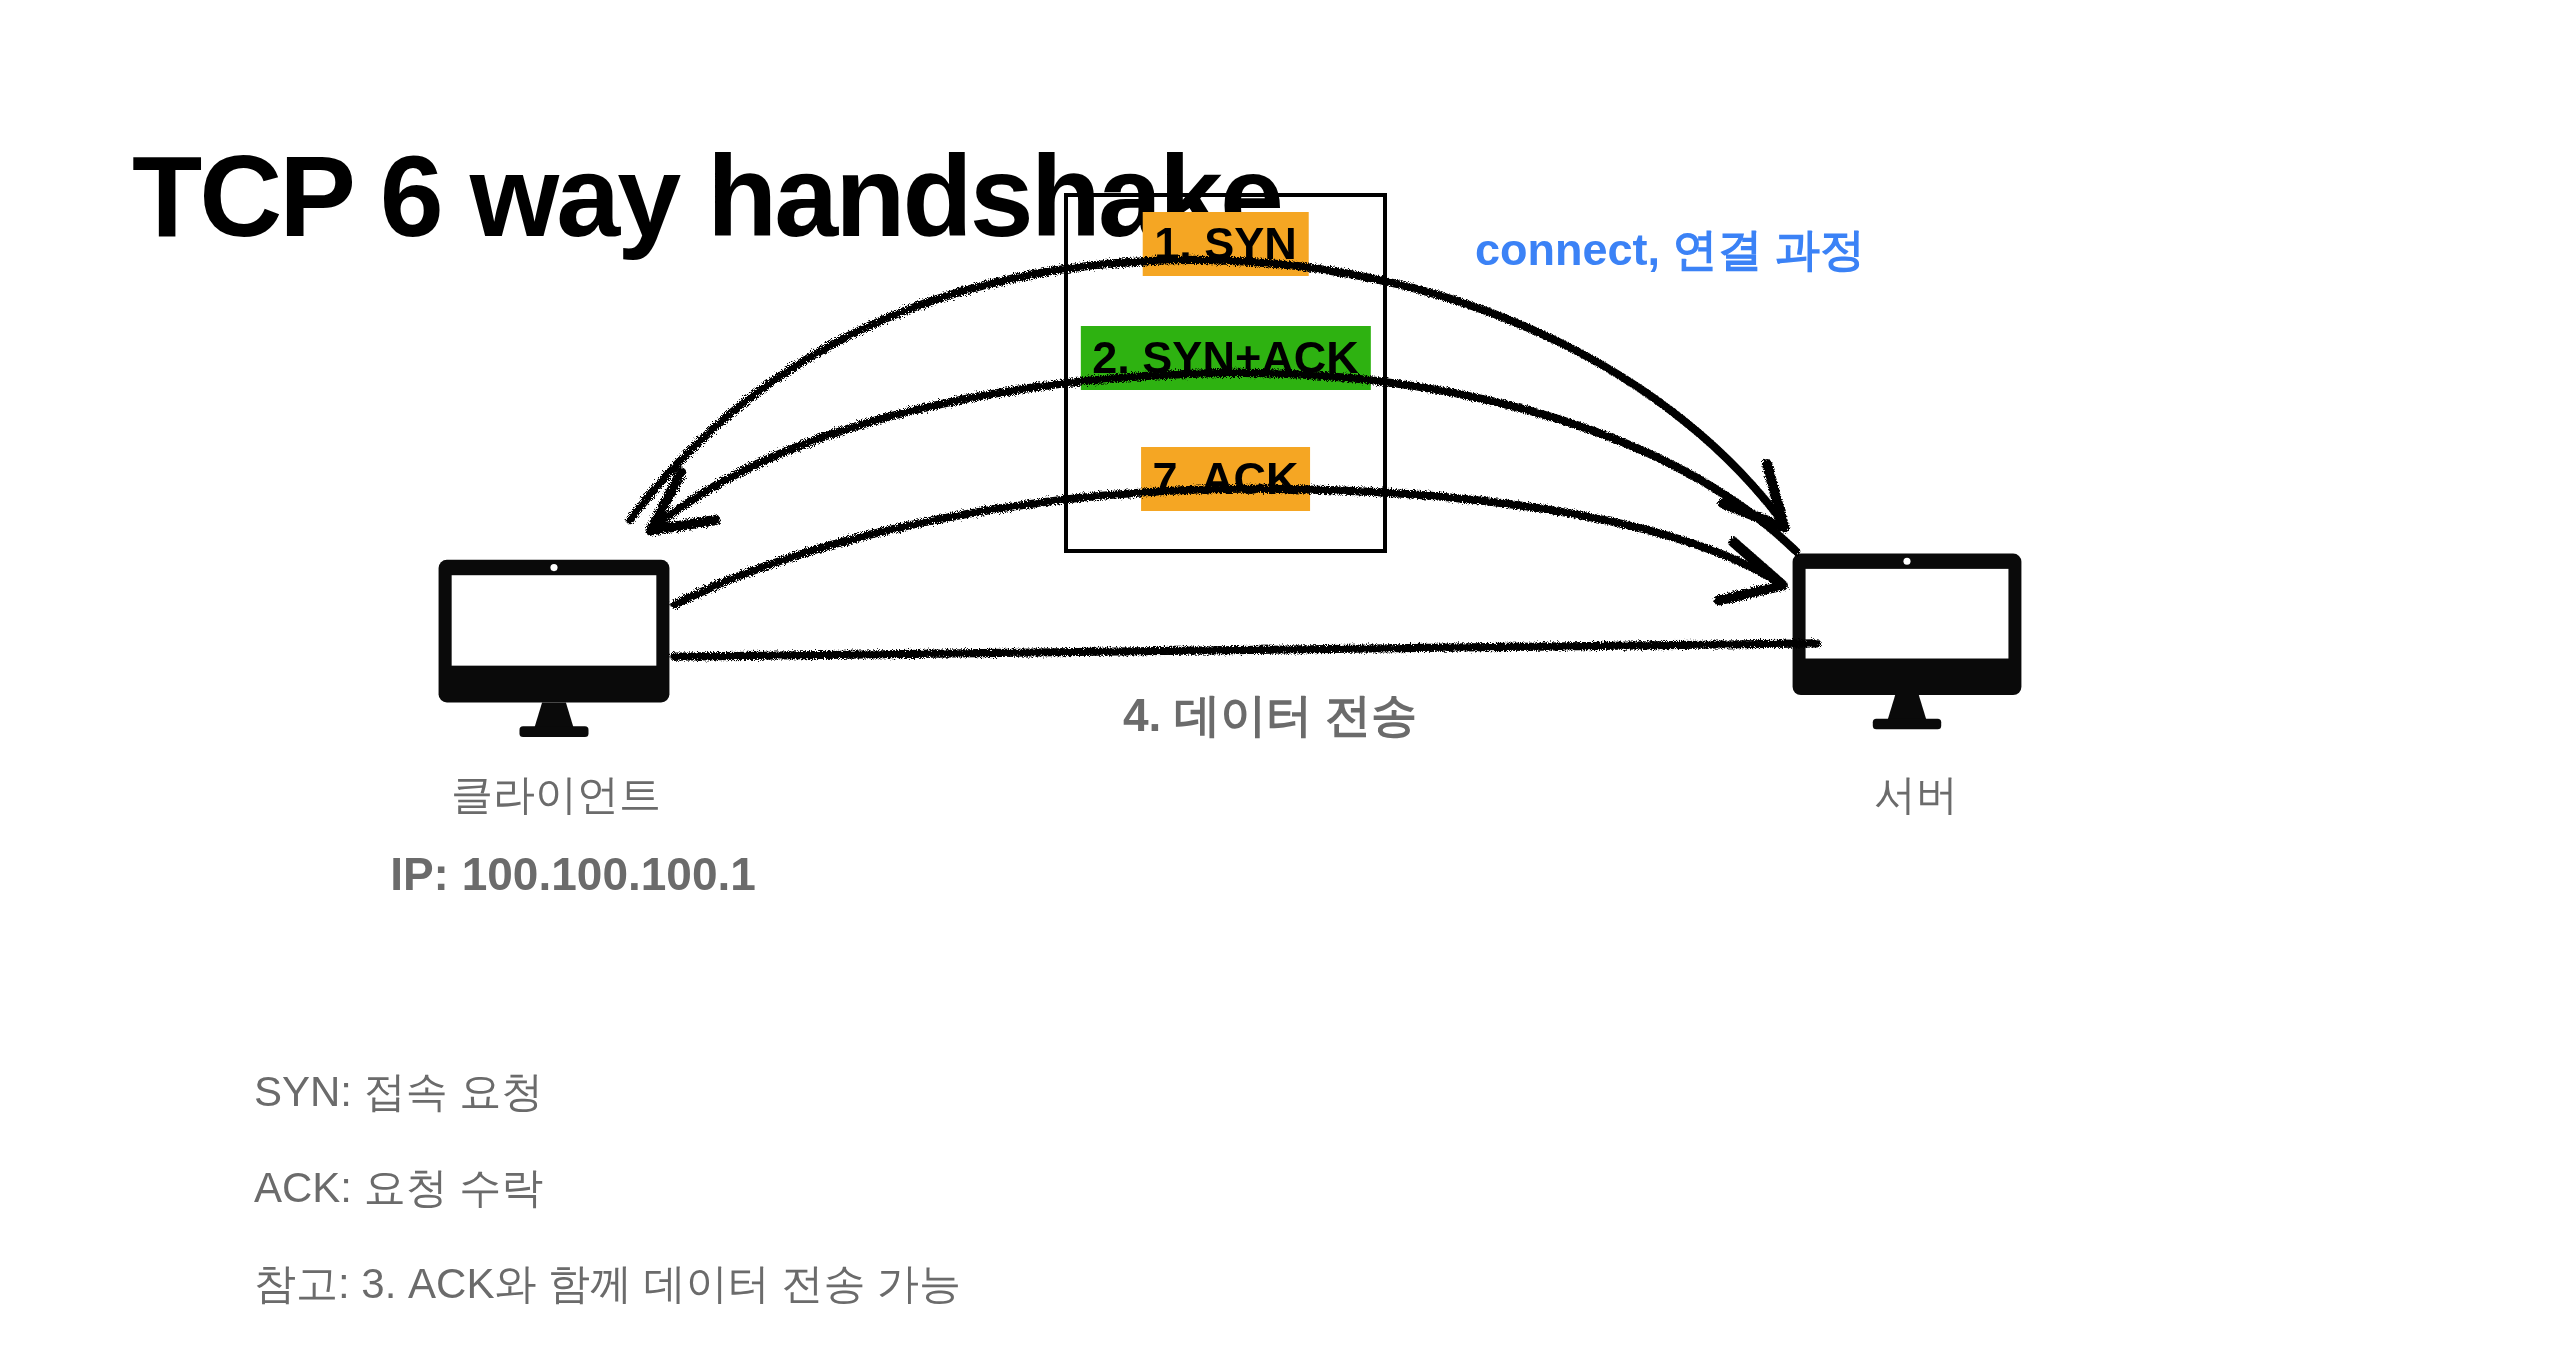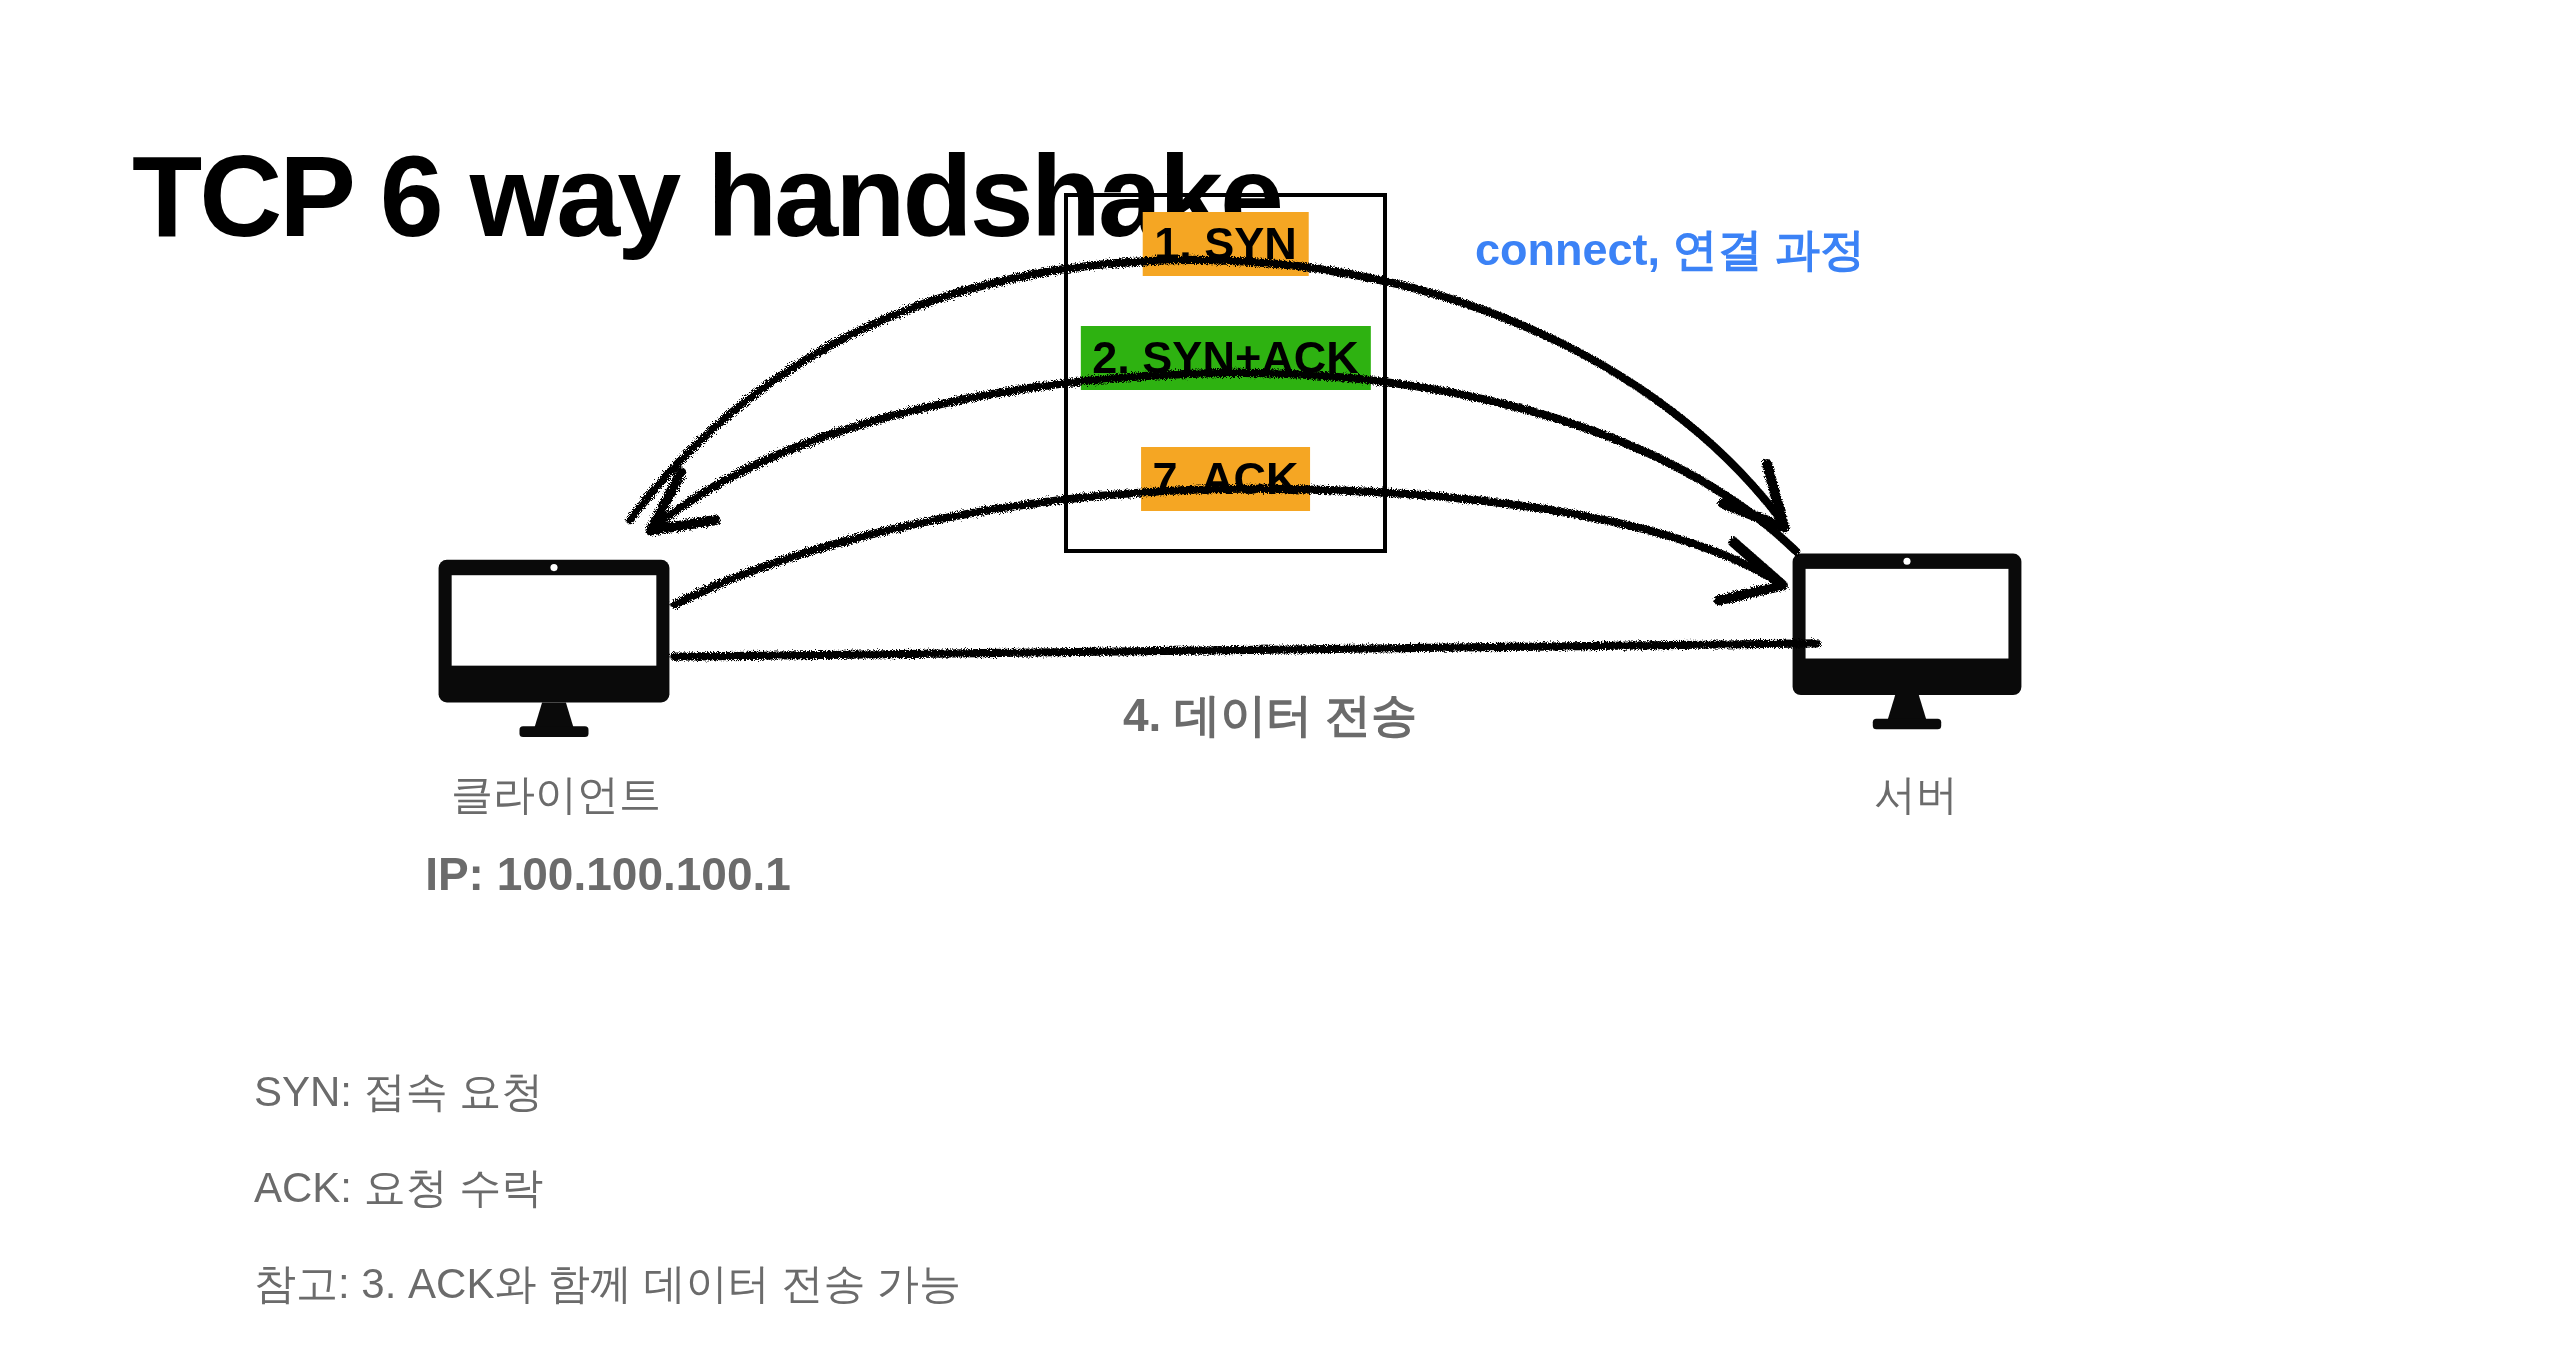--- a/index.html
+++ b/index.html
@@ -74,21 +74,20 @@
     transform: translateX(-50%);
     white-space: nowrap;
     z-index: 3;
   }
   .host-ip {
     font-size: 46px;
     font-weight: 700;
     transform: translateX(-50%);
     white-space: nowrap;
     z-index: 3;
-    margin-left: 35px;
   }
   .client-name { left: 556px; top: 767px; }
   .client-ip   { left: 573px; top: 847px; }
   .server-name { left: 1916px; top: 767px; }
   .server-ip   { left: 1958px; top: 839px; }
 
   .data-transfer-label {
     left: 1123px; top: 685px;
     font-size: 46px;
     font-weight: 700;

